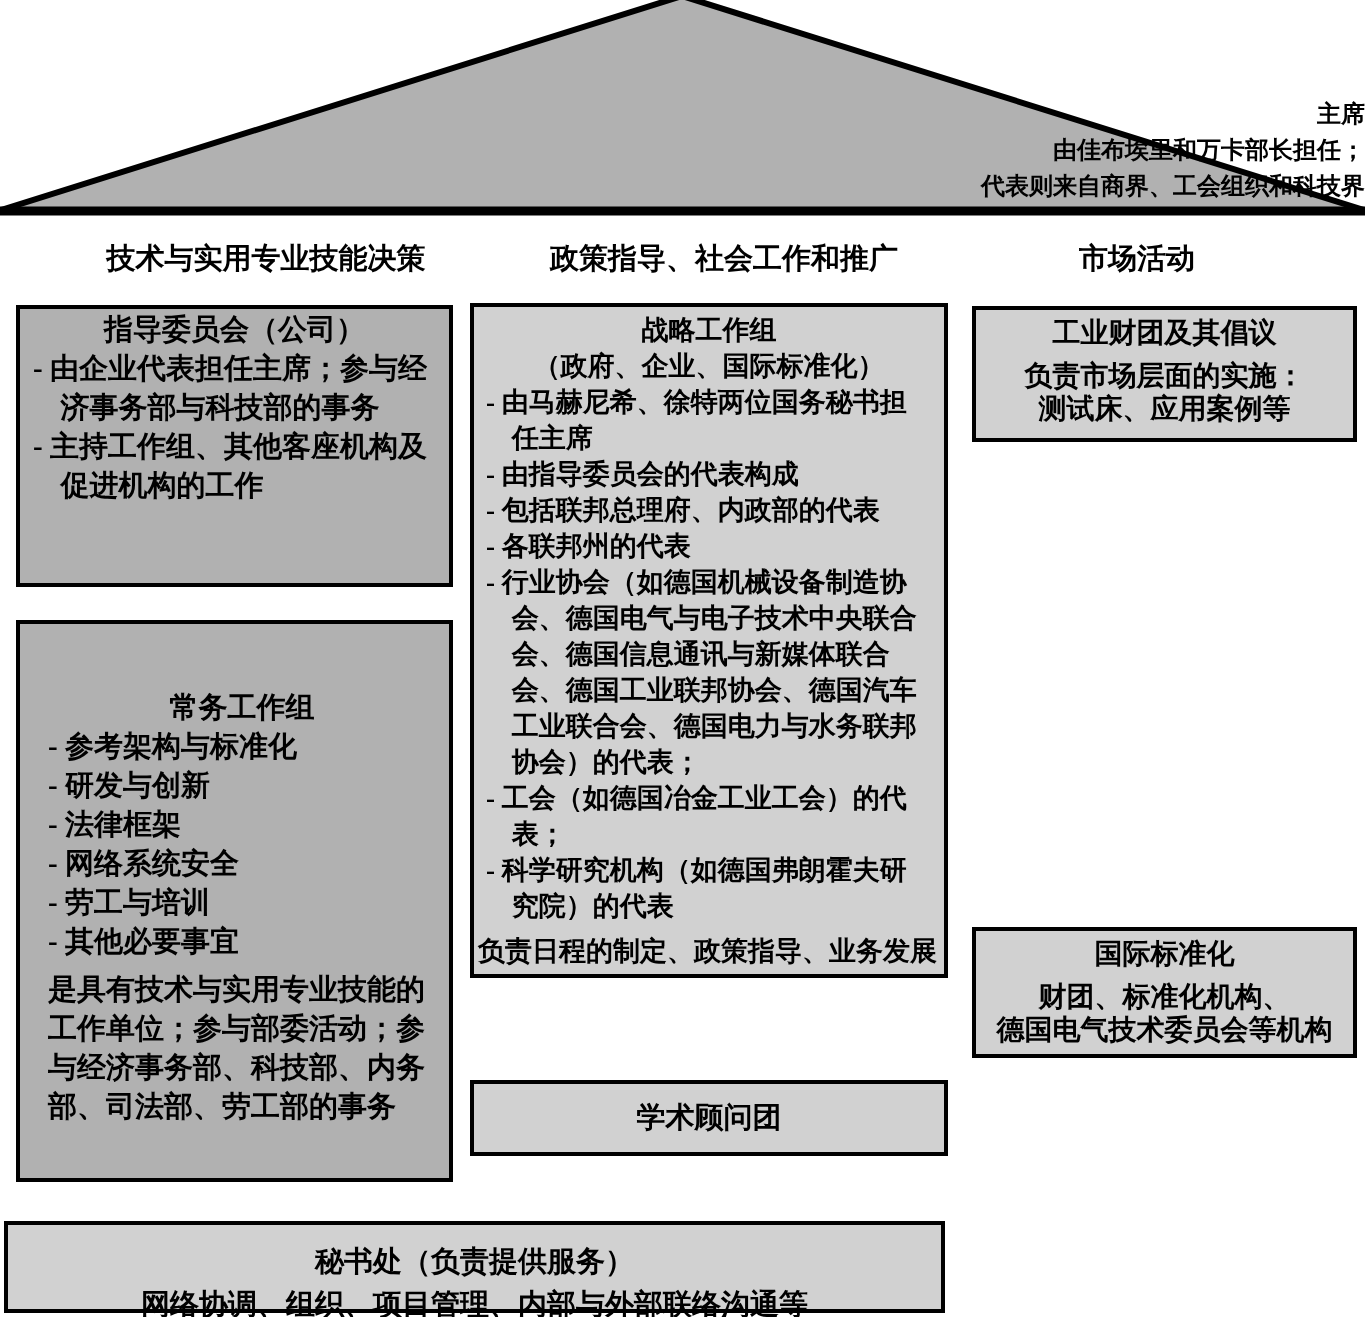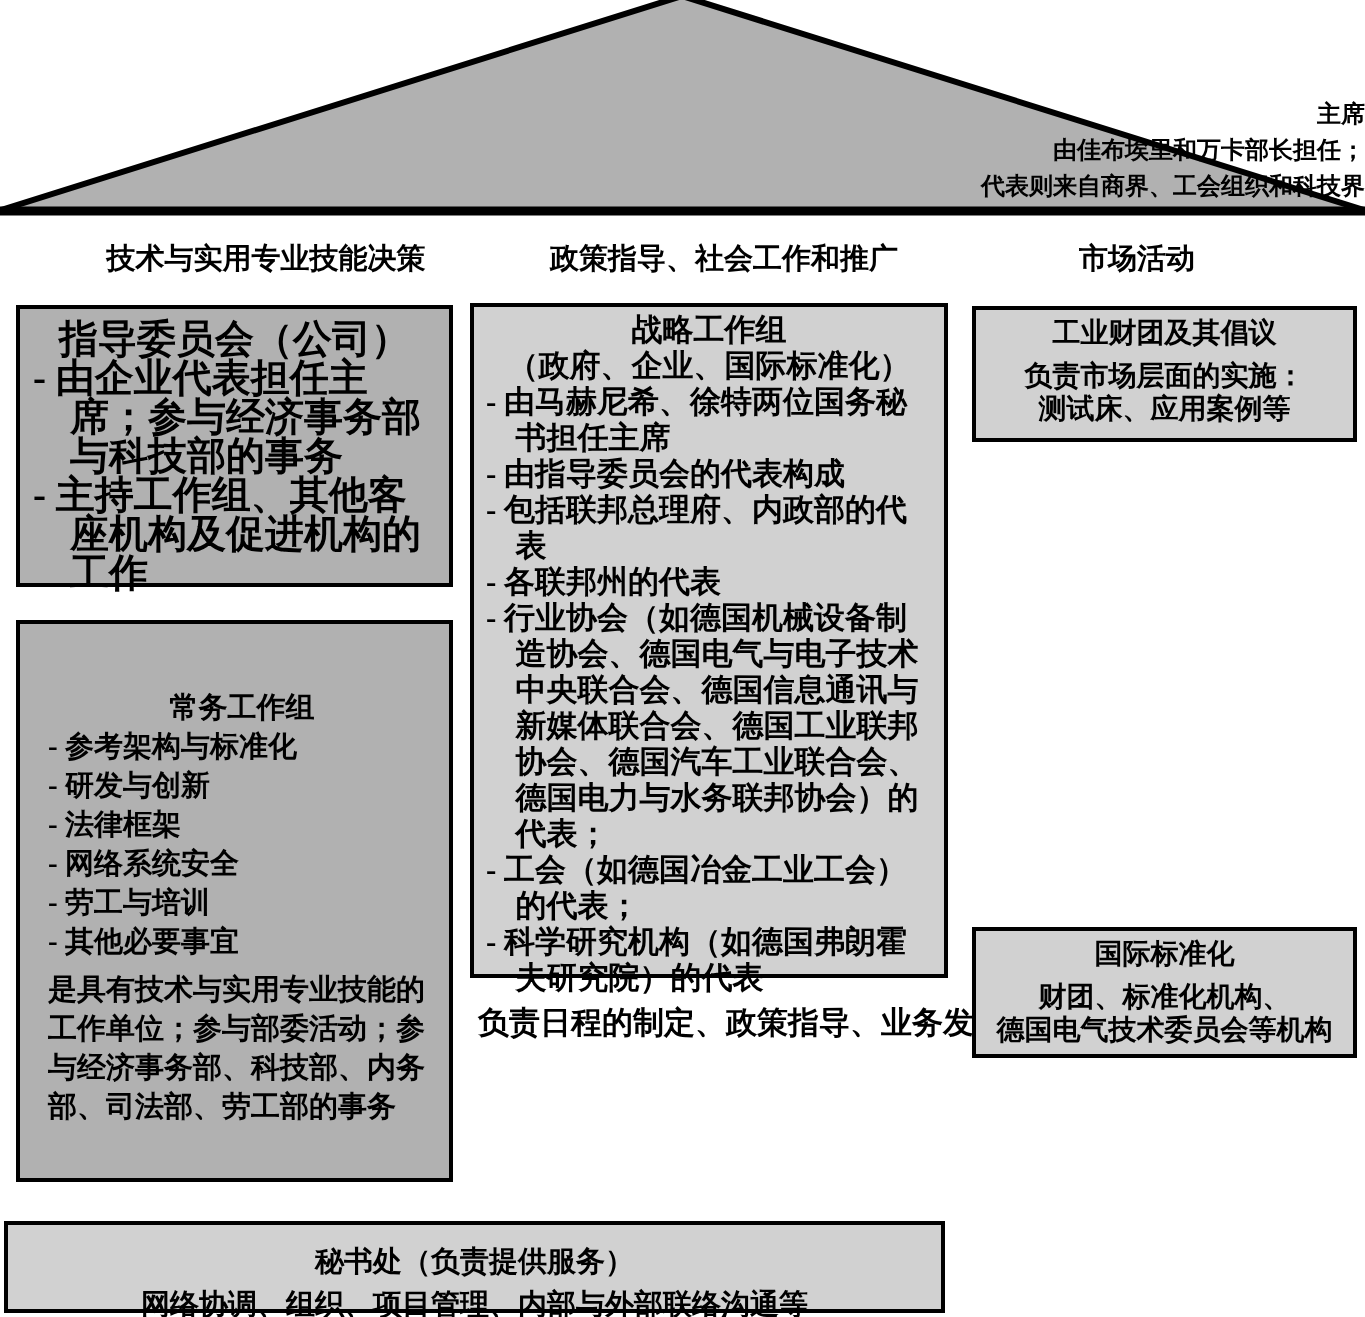--- a/index.html
+++ b/index.html
@@ -35,27 +35,27 @@
   .box{
     position:absolute;
     box-sizing:border-box;
     border:4px solid var(--border);
   }
   .box.dark{background:var(--dark);}
   .box.light{background:var(--light);}
 
   
   #b-steering{left:16px;top:305px;width:437px;height:282px;
-    padding:10px 13px;font-size:39px;line-height:39px;}
+    padding:1px 13px;font-size:29px;line-height:39px;}
   #b-standing{left:16px;top:620px;width:437px;height:562px;
     padding:64px 13px 5px 28px;font-size:29px;line-height:39px;}
 
   
   #b-strategy{left:470px;top:303px;width:478px;height:675px;
-    padding:5px 12px;font-size:31px;line-height:36px;}
+    padding:5px 12px;font-size:27px;line-height:36px;}
   #b-academic{left:470px;top:1080px;width:478px;height:76px;
     display:flex;align-items:center;justify-content:center;
     font-size:29px;}
 
   
   #b-industry{left:972px;top:306px;width:385px;height:136px;
     padding:6px 25px;font-size:28px;line-height:33px;text-align:center;}
   #b-intl{left:972px;top:927px;width:385px;height:131px;
     padding:6px 3px;font-size:28px;line-height:33px;text-align:center;}
 
@@ -112,20 +112,23 @@
     <div class="item">- 由马赫尼希、徐特两位国务秘书担任主席</div>
     <div class="item">- 由指导委员会的代表构成</div>
     <div class="item">- 包括联邦总理府、内政部的代表</div>
     <div class="item">- 各联邦州的代表</div>
     <div class="item">- 行业协会（如德国机械设备制造协会、德国电气与电子技术中央联合会、德国信息通讯与新媒体联合会、德国工业联邦协会、德国汽车工业联合会、德国电力与水务联邦协会）的代表；</div>
     <div class="item">- 工会（如德国冶金工业工会）的代表；</div>
     <div class="item">- 科学研究机构（如德国弗朗霍夫研究院）的代表</div>
     <div class="box-footer footer-nowrap">负责日程的制定、政策指导、业务发展</div>
   </div>
 
+  <div class="box light" id="b-academic">
+    <div>学术顾问团</div>
+  </div>
 
   <div class="box light" id="b-industry">
     <div class="box-title">工业财团及其倡议</div>
     <div class="body-gap">负责市场层面的实施：</div>
     <div>测试床、应用案例等</div>
   </div>
 
   <div class="box light" id="b-intl">
     <div class="box-title">国际标准化</div>
     <div class="body-gap">财团、标准化机构、</div>

